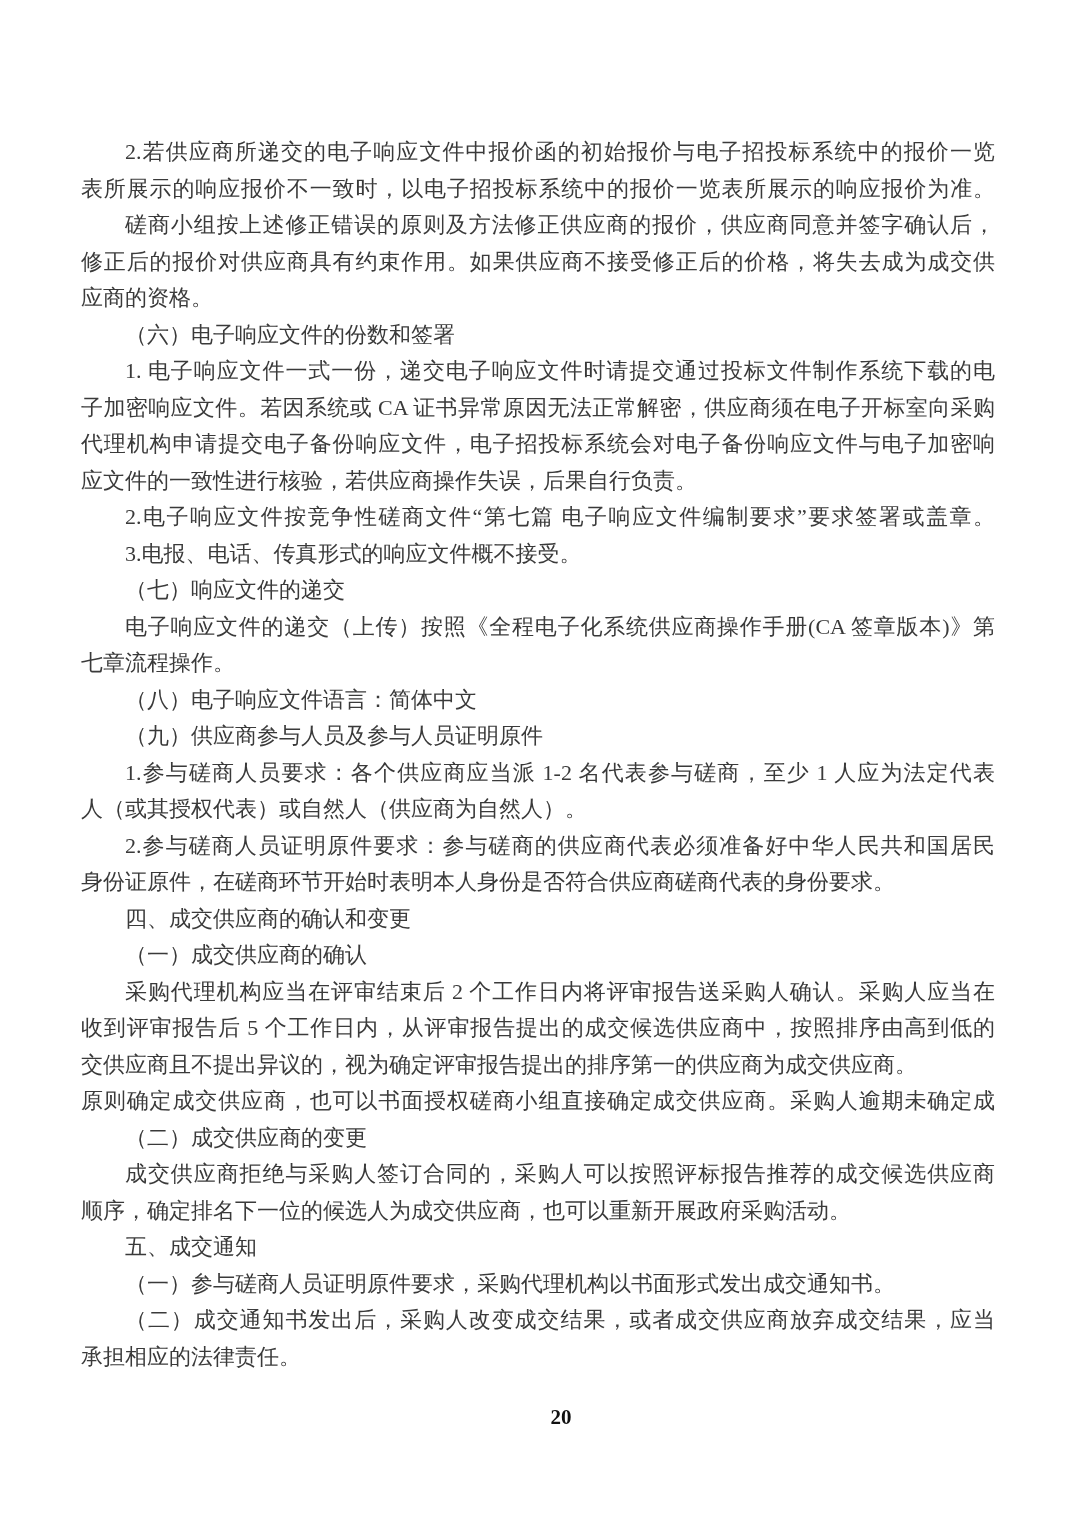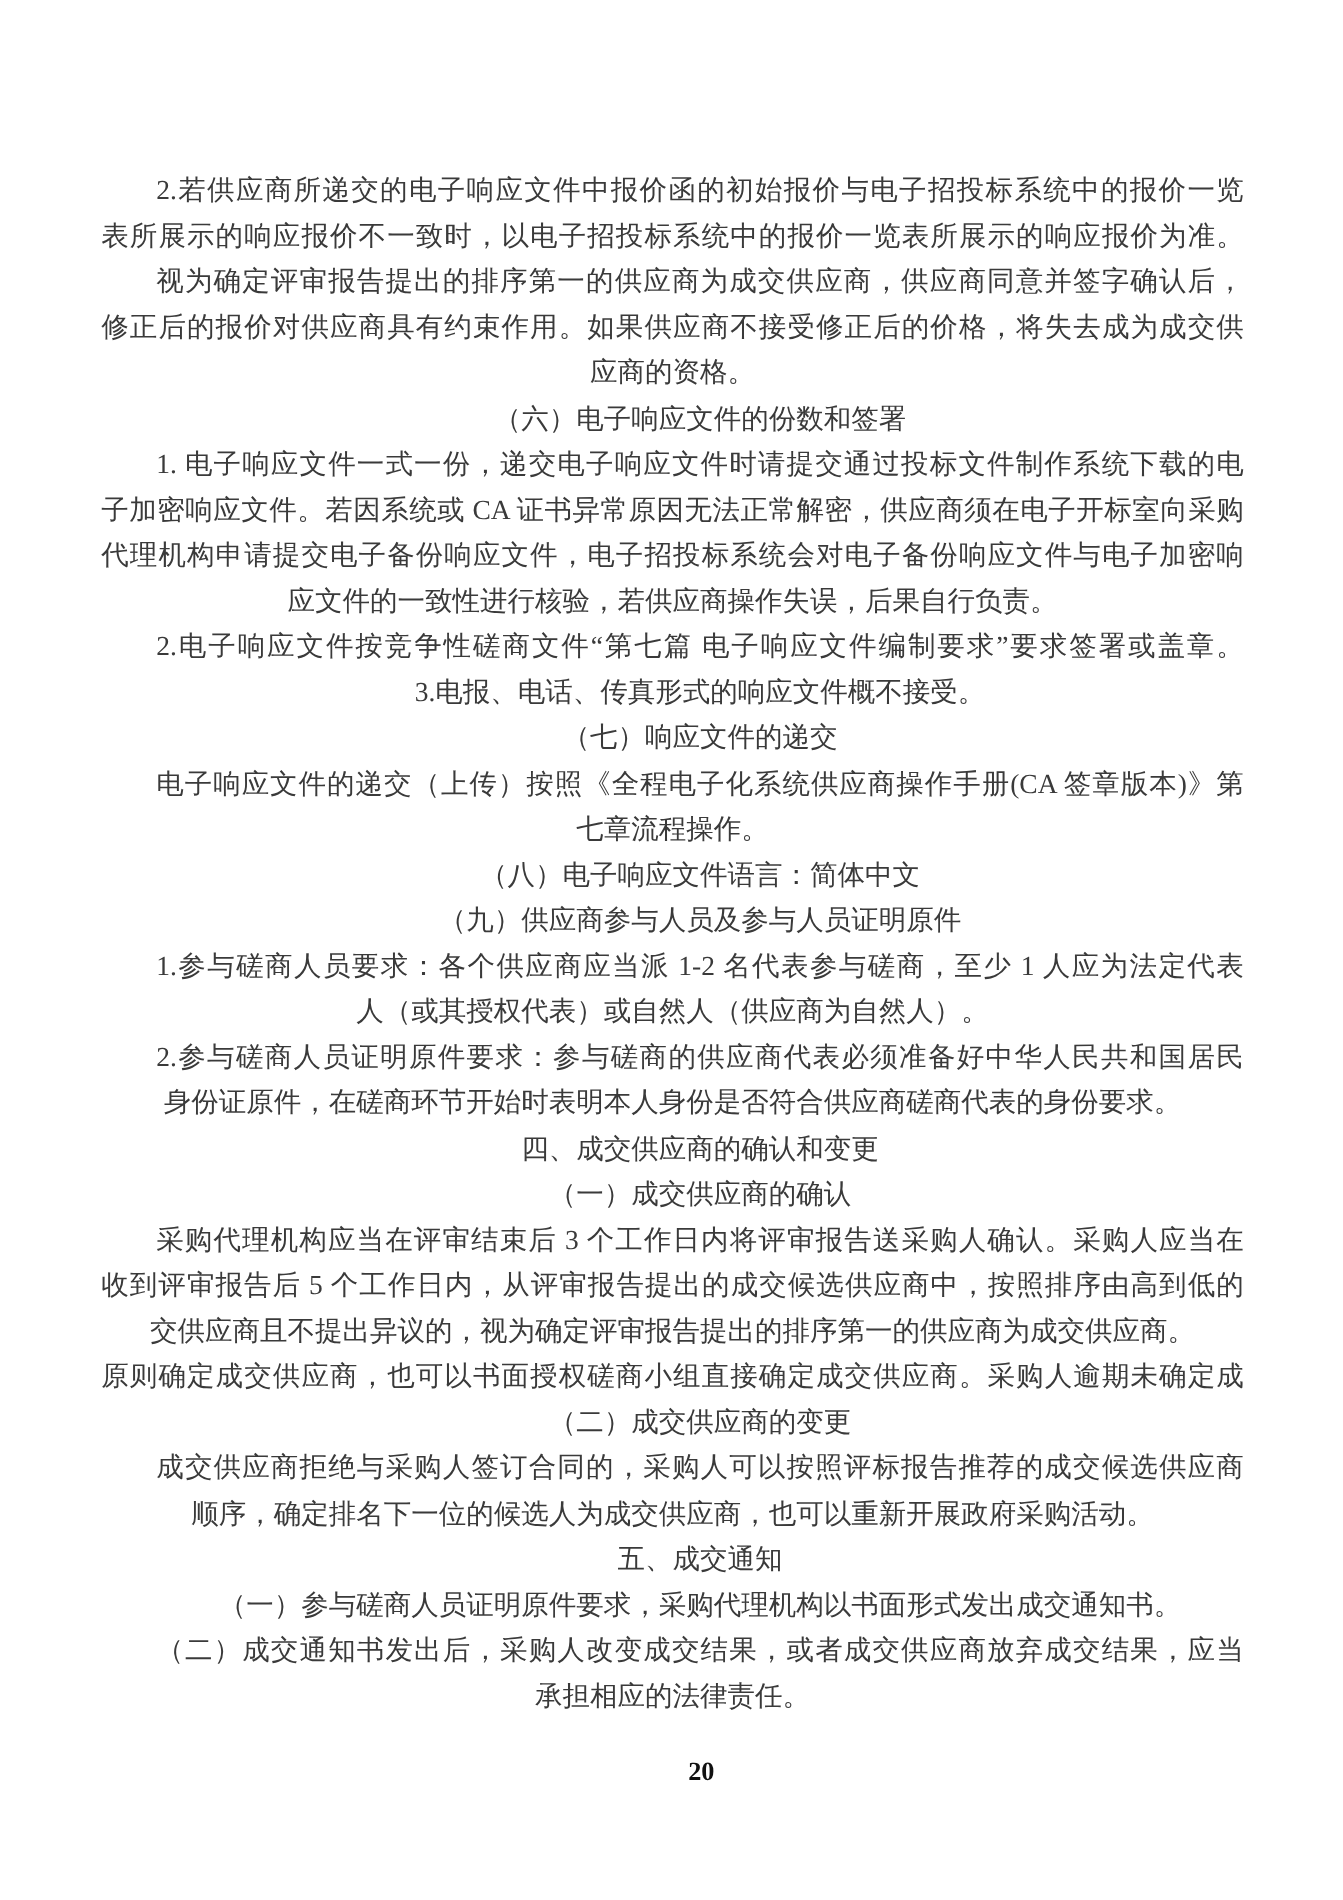--- a/index.html
+++ b/index.html
@@ -22,21 +22,21 @@
     top: 110px;
     width: 914px;
     margin-top: 24px;
   }
   .line {
     height: 36.5px;
     line-height: 36.5px;
     font-size: 22px;
     white-space: nowrap;
     overflow: visible;
-    text-align: center;
+    text-align: left;
   }
   .line.indent {
     padding-left: 44px;
   }
   .line.justify {
     white-space: normal;
     text-align: justify;
     text-align-last: justify;
   }
   .page-number {
@@ -52,42 +52,42 @@
     padding-left: 24px;
   }
 </style>
 </head>
 <body>
 
 <div class="page" style="background: rgb(255, 255, 255); color: rgb(58, 58, 58);">
   <main class="content">
       <div class="line indent justify">2.若供应商所递交的电子响应文件中报价函的初始报价与电子招投标系统中的报价一览</div>
       <div class="line justify">表所展示的响应报价不一致时，以电子招投标系统中的报价一览表所展示的响应报价为准。</div>
-      <div class="line indent justify">视为确定评审报告提出的排序第一的供应商为成交供应商，供应商同意并签字确认后，</div>
+      <div class="line indent justify">磋商小组按上述修正错误的原则及方法修正供应商的报价，供应商同意并签字确认后，</div>
       <div class="line justify">修正后的报价对供应商具有约束作用。如果供应商不接受修正后的价格，将失去成为成交供</div>
       <div class="line">应商的资格。</div>
       <div class="line indent">（六）电子响应文件的份数和签署</div>
       <div class="line indent justify">1. 电子响应文件一式一份，递交电子响应文件时请提交通过投标文件制作系统下载的电</div>
       <div class="line justify">子加密响应文件。若因系统或 CA 证书异常原因无法正常解密，供应商须在电子开标室向采购</div>
       <div class="line justify">代理机构申请提交电子备份响应文件，电子招投标系统会对电子备份响应文件与电子加密响</div>
       <div class="line">应文件的一致性进行核验，若供应商操作失误，后果自行负责。</div>
       <div class="line indent justify">2.电子响应文件按竞争性磋商文件“第七篇 电子响应文件编制要求”要求签署或盖章。</div>
       <div class="line indent">3.电报、电话、传真形式的响应文件概不接受。</div>
       <div class="line indent">（七）响应文件的递交</div>
       <div class="line indent justify">电子响应文件的递交（上传）按照《全程电子化系统供应商操作手册(CA 签章版本)》第</div>
       <div class="line">七章流程操作。</div>
       <div class="line indent">（八）电子响应文件语言：简体中文</div>
       <div class="line indent">（九）供应商参与人员及参与人员证明原件</div>
       <div class="line indent justify">1.参与磋商人员要求：各个供应商应当派 1-2 名代表参与磋商，至少 1 人应为法定代表</div>
       <div class="line">人（或其授权代表）或自然人（供应商为自然人）。</div>
       <div class="line indent justify">2.参与磋商人员证明原件要求：参与磋商的供应商代表必须准备好中华人民共和国居民</div>
       <div class="line">身份证原件，在磋商环节开始时表明本人身份是否符合供应商磋商代表的身份要求。</div>
       <div class="line indent">四、成交供应商的确认和变更</div>
       <div class="line indent">（一）成交供应商的确认</div>
-      <div class="line indent justify">采购代理机构应当在评审结束后 3 个工作日内将评审报告送采购人确认。采购人应当在</div>
+      <div class="line indent justify">采购代理机构应当在评审结束后 2 个工作日内将评审报告送采购人确认。采购人应当在</div>
       <div class="line justify">收到评审报告后 5 个工作日内，从评审报告提出的成交候选供应商中，按照排序由高到低的</div>
       <div class="line">交供应商且不提出异议的，视为确定评审报告提出的排序第一的供应商为成交供应商。</div>
       <div class="line justify">原则确定成交供应商，也可以书面授权磋商小组直接确定成交供应商。采购人逾期未确定成</div>
       <div class="line indent">（二）成交供应商的变更</div>
       <div class="line indent justify">成交供应商拒绝与采购人签订合同的，采购人可以按照评标报告推荐的成交候选供应商</div>
       <div class="line">顺序，确定排名下一位的候选人为成交供应商，也可以重新开展政府采购活动。</div>
       <div class="line indent">五、成交通知</div>
       <div class="line indent">（一）参与磋商人员证明原件要求，采购代理机构以书面形式发出成交通知书。</div>
       <div class="line indent justify">（二）成交通知书发出后，采购人改变成交结果，或者成交供应商放弃成交结果，应当</div>
       <div class="line">承担相应的法律责任。</div>

